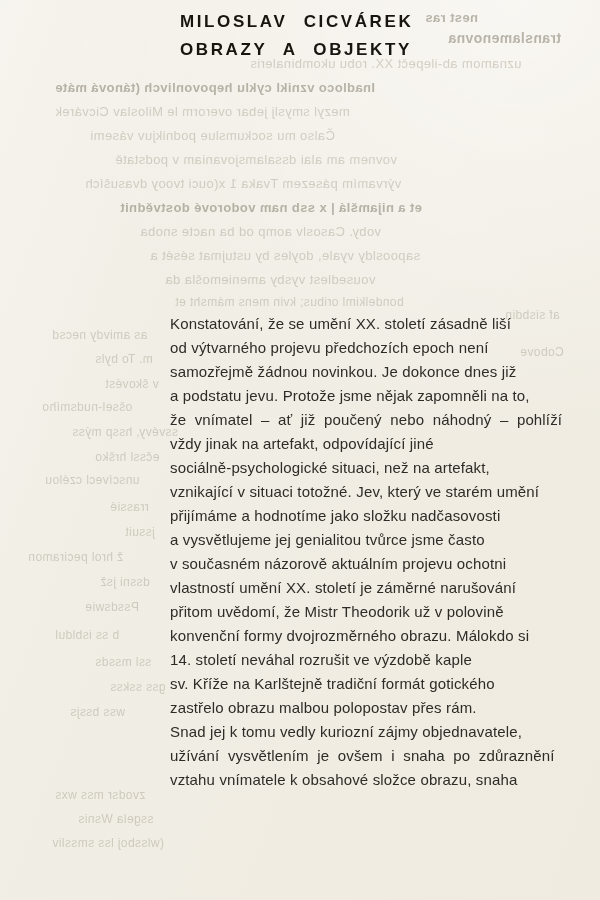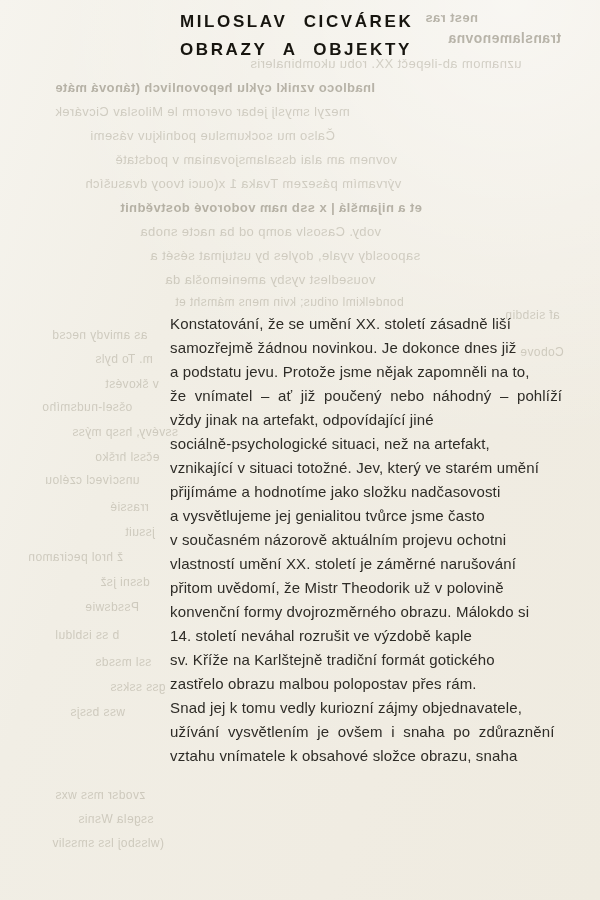--- a/index.html
+++ b/index.html
@@ -80,20 +80,21 @@
       <div class="ghost-line" style="top: 836px; left: 52px; font-size: 12px;">(wlssboj lss smssliv</div>
     </div>
 
   <div class="title">
     <div>MILOSLAV CICVÁREK</div>
     <div>OBRAZY A OBJEKTY</div>
   </div>
 
   <div class="paragraph">
       <div class="text-line">Konstatování, že se umění XX. století zásadně liší</div>
+      <div class="text-line">od výtvarného projevu předchozích epoch není</div>
       <div class="text-line">samozřejmě žádnou novinkou. Je dokonce dnes již</div>
       <div class="text-line">a podstatu jevu. Protože jsme nějak zapomněli na to,</div>
       <div class="text-line stretch">že vnímatel – ať již poučený nebo náhodný – pohlíží</div>
       <div class="text-line">vždy jinak na artefakt, odpovídající jiné</div>
       <div class="text-line">sociálně-psychologické situaci, než na artefakt,</div>
       <div class="text-line">vznikající v situaci totožné. Jev, který ve starém umění</div>
       <div class="text-line">přijímáme a hodnotíme jako složku nadčasovosti</div>
       <div class="text-line">a vysvětlujeme jej genialitou tvůrce jsme často</div>
       <div class="text-line">v současném názorově aktuálním projevu ochotni</div>
       <div class="text-line">vlastností umění XX. století je záměrné narušování</div>

